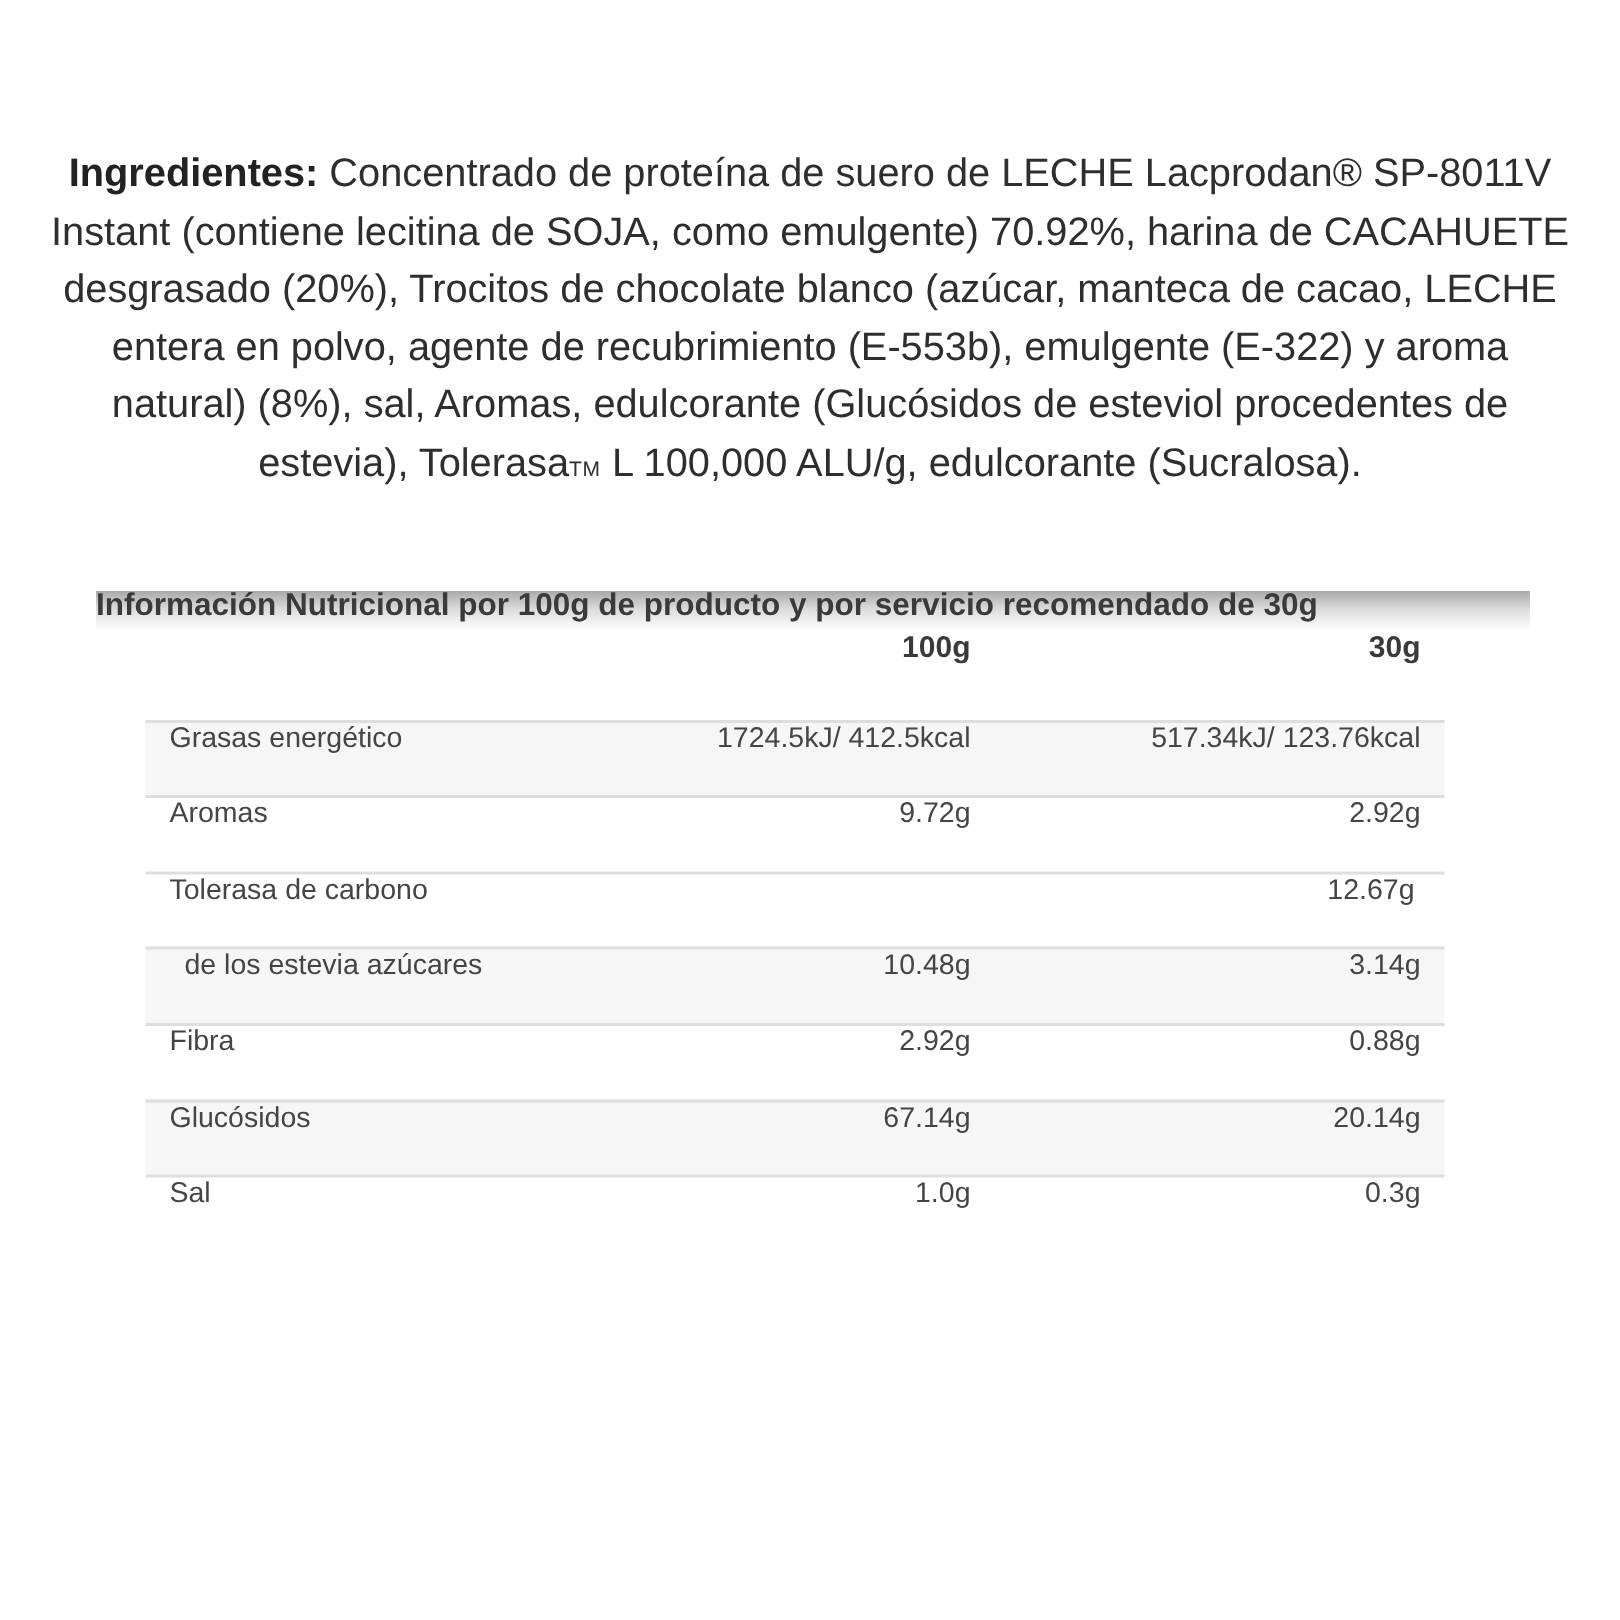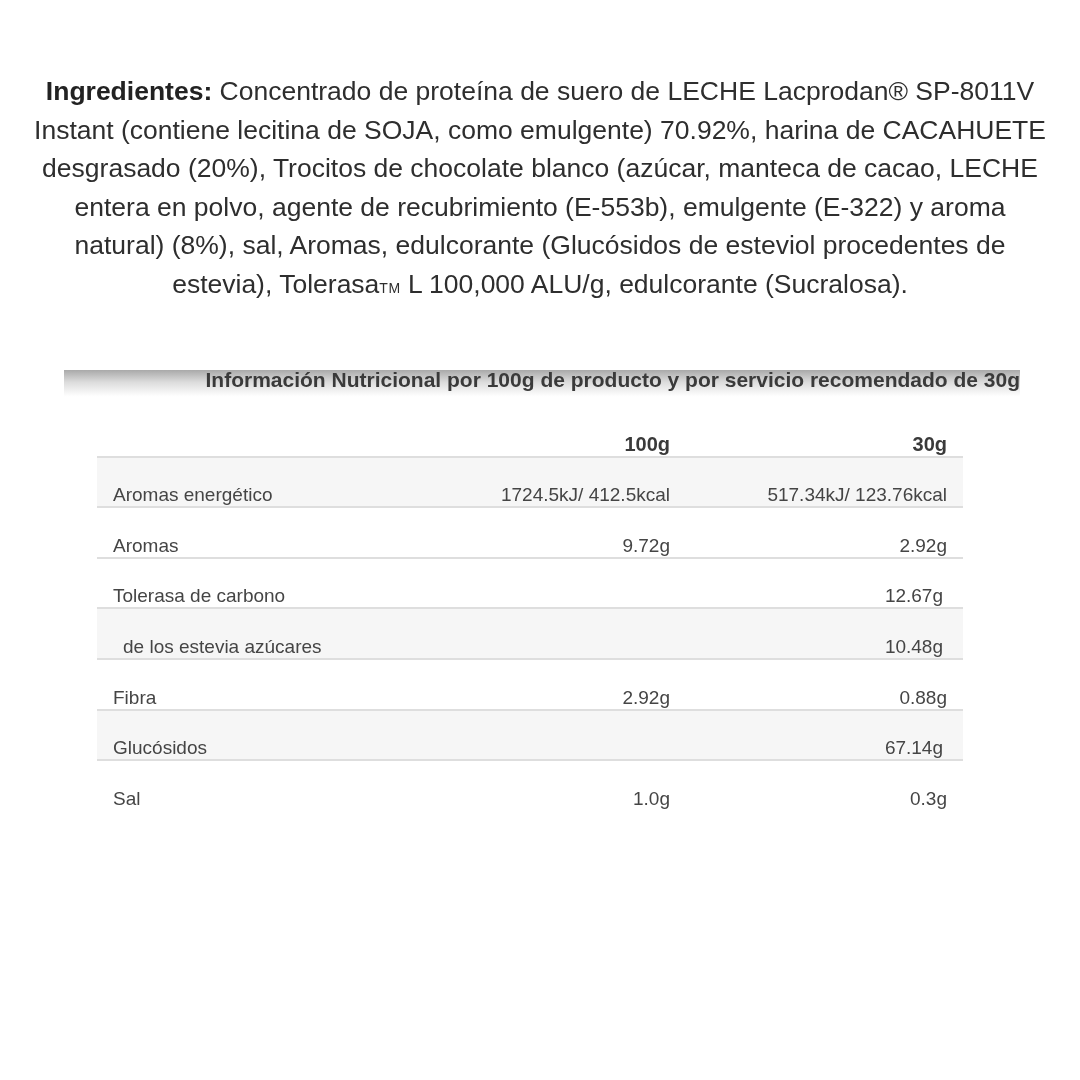--- a/index.html
+++ b/index.html
@@ -11,62 +11,63 @@
   .page {
     position: relative;
     width: 1080px;
     height: 1080px;
     background: #ffffff;
     overflow: hidden;
   }
   
   .ingredients {
     margin: 0 auto;
-    padding-top: 72px;
+    padding-top: 96px;
     width: 1014px;
     text-align: center;
     font-size: 26.5px;
     line-height: 38.6px;
     color: #2e2e2e;
   }
   .ingredients strong { color: #222222; }
   .tm {
     font-size: 14px;
     letter-spacing: 0.5px;
   }
   
   .title-bar {
     margin: 62px 0 0 64px;
     width: 956px;
     height: 27px;
     background: linear-gradient(to bottom, #a9a9a9 0%, #dcdcdc 45%, #fdfdfd 95%, #ffffff 100%);
     display: flex;
     align-items: center;
-    justify-content: flex-end;
+    justify-content: flex-start;
   }
   .title-bar .title-text {
     font-size: 21px;
     font-weight: bold;
     color: #3a3a3a;
     white-space: nowrap;
     transform: translateY(-3px);
   }
   
   .ntable {
     margin-left: 97px;
     width: 866px;
     color: #454545;
   }
   .nrow {
     display: flex;
-    align-items: flex-end;
+    align-items: flex-start;
     height: 50.6px;
     box-sizing: border-box;
     border-top: 2px solid #dedede;
     font-size: 19px;
+    gap: 23px;
   }
   .nrow.nheader {
     height: 59px;
     border-top: none;
     background: #ffffff;
   }
   .nrow.shaded { background: #f6f6f6; }
   .cell { box-sizing: border-box; }
   .cell.label { flex: 1; padding-left: 16px; text-align: left; }
   .nrow.indent .cell.label { padding-left: 26px; }
@@ -101,51 +102,53 @@
 
   <div class="ntable">
 
     <div class="nrow nheader">
       <div class="cell label"></div>
       <div class="cell v100 colhead">100g</div>
       <div class="cell v30 colhead">30g</div>
     </div>
 
     <div class="nrow shaded">
-      <div class="cell label">Aromas energético</div>
+      <div class="cell label">Grasas energético</div>
       <div class="cell v100">1724.5kJ/ 412.5kcal</div>
       <div class="cell v30">517.34kJ/ 123.76kcal</div>
     </div>
 
     <div class="nrow">
       <div class="cell label">Aromas</div>
       <div class="cell v100">9.72g</div>
       <div class="cell v30">2.92g</div>
     </div>
 
 
     <div class="nrow">
       <div class="cell label">Tolerasa de carbono</div>
       <div class="cell v100">12.67g</div>
     </div>
 
     <div class="nrow shaded indent">
       <div class="cell label">de los estevia azúcares</div>
       <div class="cell v100">10.48g</div>
+      <div class="cell v30">3.14g</div>
     </div>
 
     <div class="nrow">
       <div class="cell label">Fibra</div>
       <div class="cell v100">2.92g</div>
       <div class="cell v30">0.88g</div>
     </div>
 
     <div class="nrow shaded">
       <div class="cell label">Glucósidos</div>
       <div class="cell v100">67.14g</div>
+      <div class="cell v30">20.14g</div>
     </div>
 
     <div class="nrow">
       <div class="cell label">Sal</div>
       <div class="cell v100">1.0g</div>
       <div class="cell v30">0.3g</div>
     </div>
 
   </div>
 

